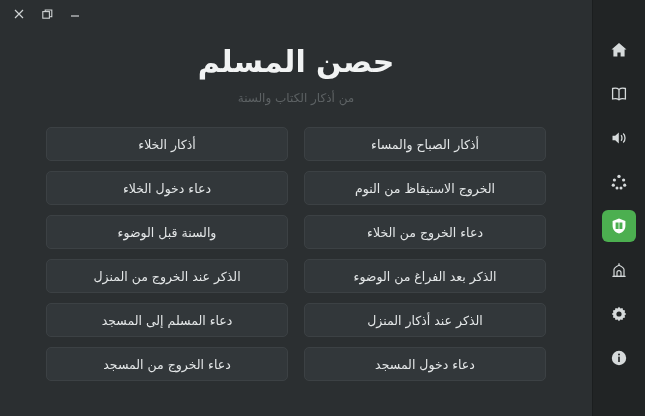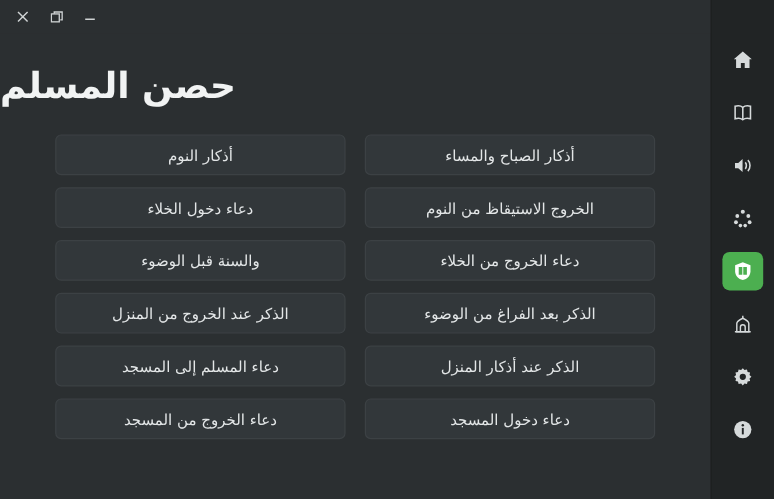--- a/index.html
+++ b/index.html
@@ -44,22 +44,22 @@
     justify-content: center;
     color: #cfd3d4;
     font-size: 12px;
     line-height: 1;
     border-radius: 3px;
     cursor: default;
   }
   .win-btn svg { display: block; }
 
   .header {
-    text-align: left;
-    margin-top: 27px;
+    text-align: center;
+    margin-top: 16px;
   }
   .app-title {
     color: #f1f3f3;
     font-size: 30px;
     font-weight: bold;
     letter-spacing: 0.5px;
     direction: rtl;
     font-family: "DejaVu Sans", sans-serif;
   }
   .app-subtitle {
@@ -145,25 +145,26 @@
       </div>
       <div class="win-btn">
         <svg width="10" height="10" viewBox="0 0 10 10">
             <path d="M1 7 H9" stroke="#cfd3d4" stroke-width="1.2" fill="none"></path>
           </svg>
       </div>
     </div>
 
     <div class="header">
       <div class="app-title">حصن المسلم</div>
+      <div class="app-subtitle">من أذكار الكتاب والسنة</div>
     </div>
 
     <div class="grid">
       <div class="card">أذكار الصباح والمساء</div>
-      <div class="card">أذكار النوم</div>
+      <div class="card">أذكار الخلاء</div>
       <div class="card">الخروج الاستيقاظ من النوم</div>
       <div class="card">دعاء دخول الخلاء</div>
       <div class="card">دعاء الخروج من الخلاء</div>
       <div class="card">والسنة قبل الوضوء</div>
       <div class="card">الذكر بعد الفراغ من الوضوء</div>
       <div class="card">الذكر عند الخروج من المنزل</div>
       <div class="card">الذكر عند أذكار المنزل</div>
       <div class="card">دعاء المسلم إلى المسجد</div>
       <div class="card">دعاء دخول المسجد</div>
       <div class="card">دعاء الخروج من المسجد</div>

